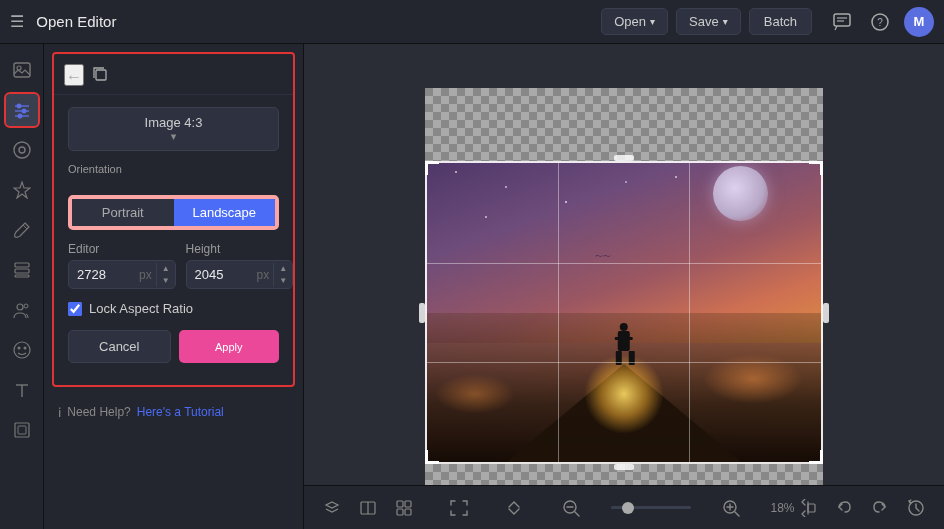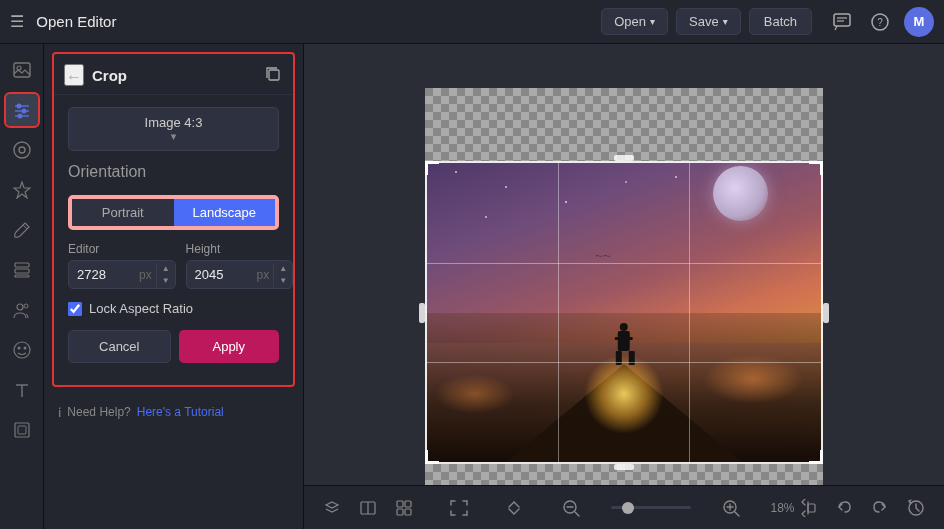--- a/index.html
+++ b/index.html
@@ -185,23 +185,23 @@
       display: flex;
       align-items: center;
       justify-content: space-between;
       cursor: pointer;
       flex-direction: column;
     }
 
     
     .orientation-section {}
     .orientation-label {
-      font-size: 16px;
+      font-size: 11px;
       color: #999;
-      margin-bottom: 14px;
+      margin-bottom: 20px;
     }
     .orientation-btns {
       display: flex;
       gap: 0;
       border: 4px solid #fca5a5;
       border-radius: 5px;
       overflow: hidden;
     }
     .orient-btn {
       flex: 1;
@@ -298,25 +298,25 @@
       border: 1px solid #3a3f50;
       border-radius: 5px;
       color: #ccc;
       font-size: 13px;
       cursor: pointer;
       text-align: center;
     }
     .apply-btn {
       flex: 1;
       padding: 8px 0;
-      background: #be185d;
+      background: #ec4899;
       border: none;
       border-radius: 5px;
       color: #fff;
-      font-size: 13px;
+      font-size: 11px;
       cursor: pointer;
       font-weight: 500;
       text-align: center;
     }
 
     
     .help-row {
       display: flex;
       align-items: center;
       gap: 6px;
@@ -581,21 +581,20 @@
         <rect x="2" y="2" width="14" height="14" rx="1" stroke="#777" stroke-width="1.2" fill="none"></rect>
         <rect x="5" y="5" width="8" height="8" rx="1" stroke="#777" stroke-width="1.0" fill="none"></rect>
       </svg>
     </div>
   </div>
 
   <div class="panel">
     <div class="panel-inner">
       <div class="panel-header">
         <button class="panel-back-btn">←</button>
-        <span class="panel-title">Crop</span>
         <span class="panel-copy-btn">
           <svg width="16" height="16" viewBox="0 0 16 16" fill="none">
             <rect x="4" y="4" width="10" height="10" rx="1" stroke="#aaa" stroke-width="1.3" fill="none"></rect>
             <path d="M2 12 L2 2 L12 2" stroke="#aaa" stroke-width="1.3" fill="none"></path>
           </svg>
         </span>
       </div>
 
       <div class="panel-body">
 

